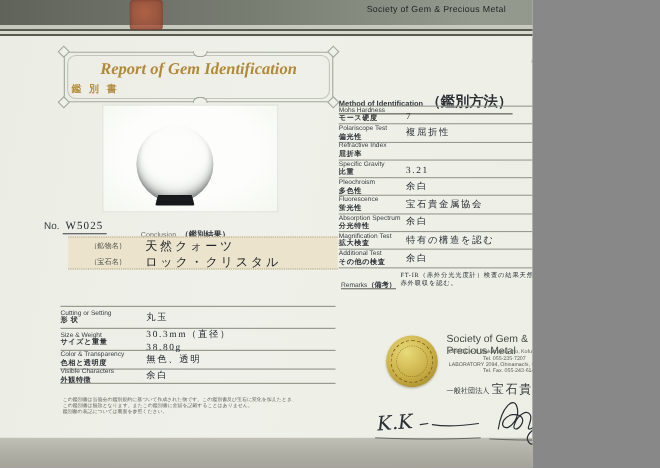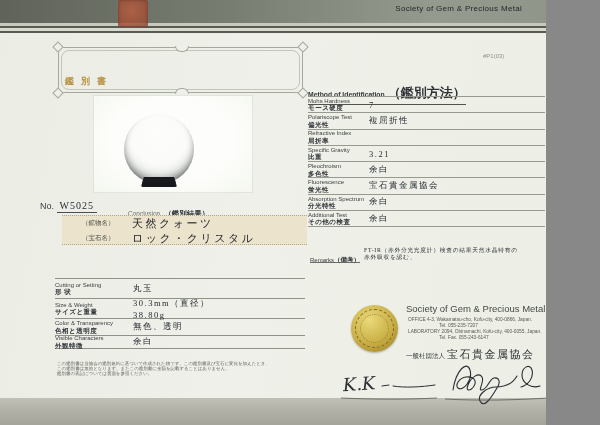--- a/index.html
+++ b/index.html
@@ -1,16 +1,16 @@
 <!DOCTYPE html>
 <html><head>
 <meta charset="utf-8">
 <style>
   html,body{margin:0;padding:0;background:#888;}
-  .stage{position:relative;width:546px;height:425px;overflow:hidden;
+  .stage{position:relative;width:484px;height:425px;overflow:hidden;
          background:linear-gradient(100deg,#ebece4 0%,#eff0e9 45%,#edefe6 100%);
          font-family:"Liberation Sans",sans-serif;color:#34383d;}
   
   .top-band{position:absolute;left:0;top:0;width:600px;height:23px;
             background:linear-gradient(90deg,#5f6359 0%,#787d72 38%,#949a8d 72%,#8e9488 100%);}
   .top-org{position:absolute;right:24px;top:4px;font-size:8px;letter-spacing:.3px;color:#24272a;}
   .rules{position:absolute;left:0;top:23px;width:600px;height:11px;
          background:linear-gradient(#c7c9be 0,#c7c9be 3px,#575b50 3px,#575b50 5px,
                     #d8dad0 5px,#d8dad0 8px,#575b50 8px,#575b50 10px,#eceee6 10px);}
   .bottom-band{position:absolute;left:0;top:398px;width:600px;height:27px;
@@ -118,20 +118,21 @@
 
   <div class="tbox">
     <div class="b1"></div>
     <div class="b2"></div>
     <div class="c tl"></div>
     <div class="c tr"></div>
     <div class="c bl"></div>
     <div class="c br"></div>
     <div class="m top"></div>
     <div class="m bot"></div>
+    <div class="title-en">Report of Gem Identification</div>
     <div class="title-ja">鑑別書</div>
   </div>
 
   <div class="photo">
     <div class="sphere">
       <div class="stand"></div>
     </div>
   </div>
 
   <div class="cert-no">
@@ -236,20 +237,27 @@
           <div class="ja">蛍光性</div>
         </div>
       <div class="val">宝石貴金属協会</div>
     </div>
     <div class="row">
       <div class="lbl">
           <div class="en">Absorption Spectrum</div>
           <div class="ja">分光特性</div>
         </div>
       <div class="val">余白</div>
+    </div>
+    <div class="row">
+      <div class="lbl">
+          <div class="en">Magnification Test</div>
+          <div class="ja">拡大検査</div>
+        </div>
+      <div class="val">特有の構造を認む</div>
     </div>
     <div class="row">
       <div class="lbl">
           <div class="en">Additional Test</div>
           <div class="ja">その他の検査</div>
         </div>
       <div class="val">余白</div>
     </div>
   </div>
 

